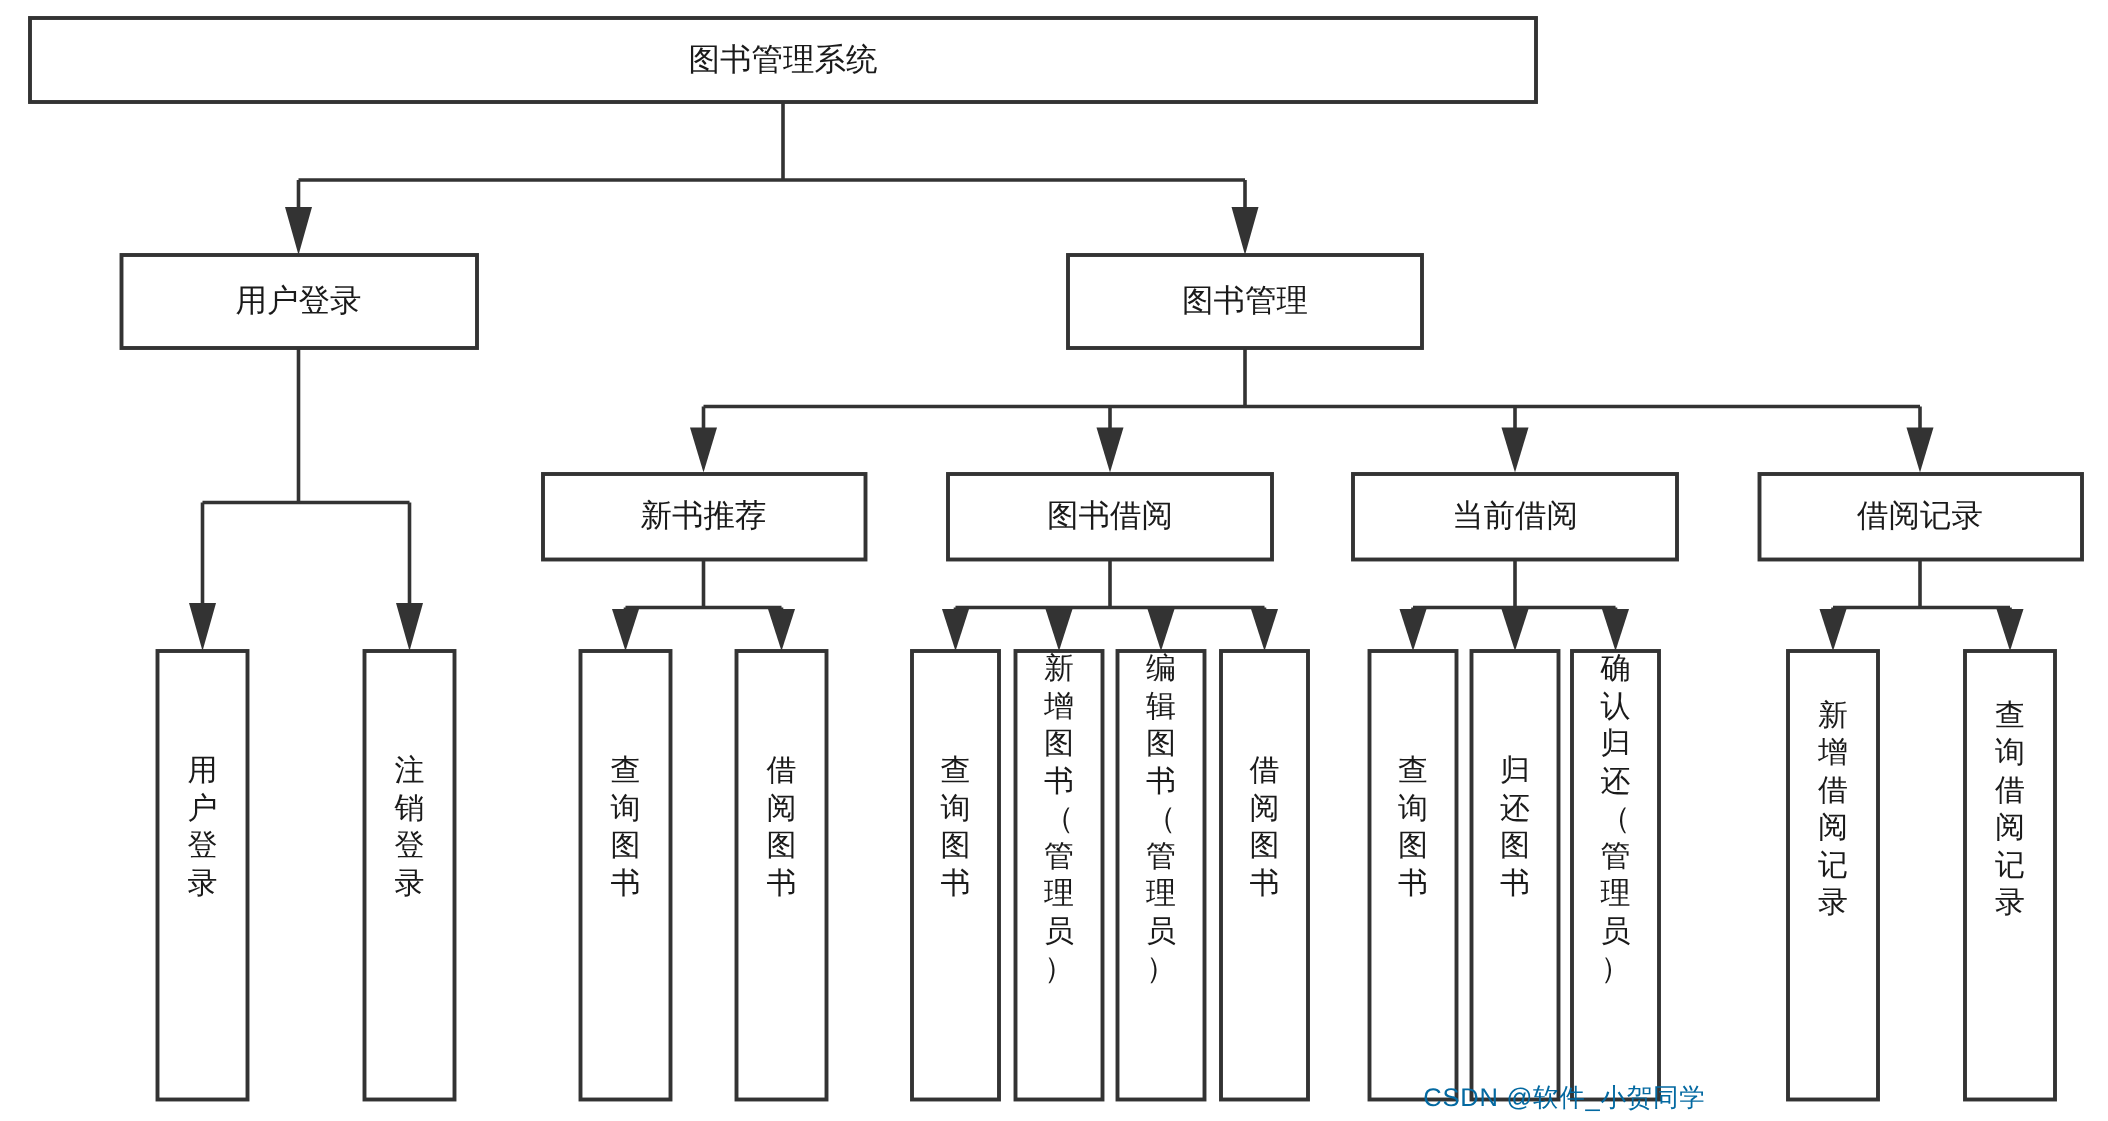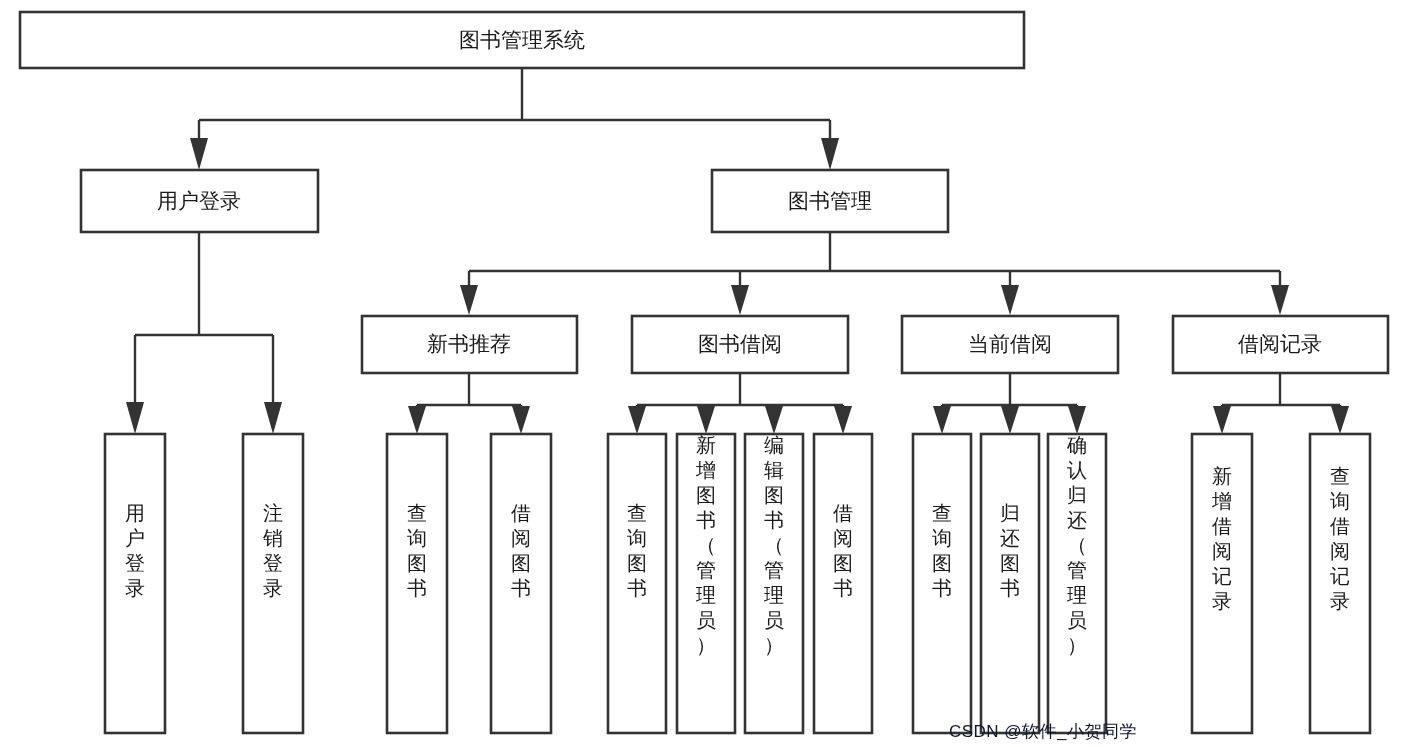--- a/index.html
+++ b/index.html
@@ -53,21 +53,21 @@
     font-size: 20px;
     fill: #1a1a1a;
     text-anchor: middle;
   }
   .watermark {
     position: absolute;
     right: 8px;
     bottom: 4px;
     font-family: "Liberation Sans", "DejaVu Sans", sans-serif;
     font-size: 17px;
-    color: #0f172a;
+    color: #0369a1;
     letter-spacing: 0.5px;
     white-space: nowrap;
     user-select: none;
   }
 </style>
 </head>
 <body>
 
 <div id="diagram-root">
 

